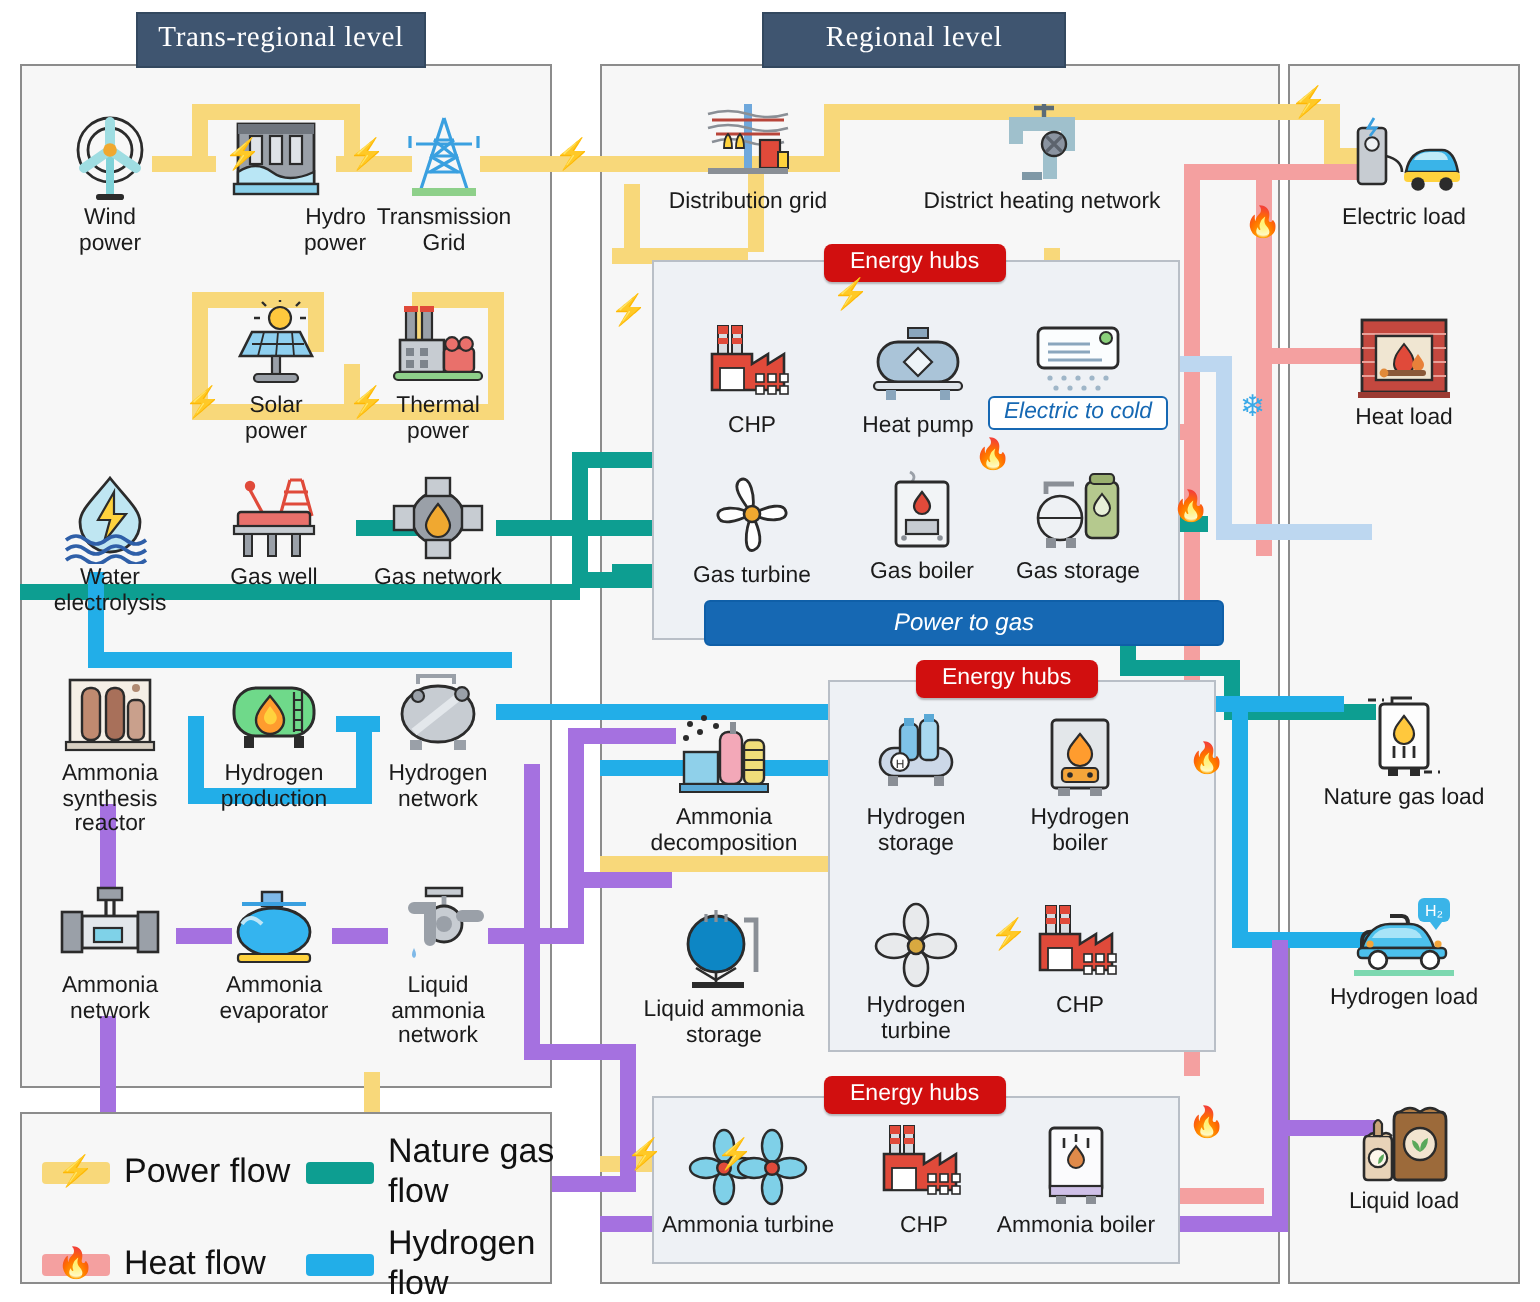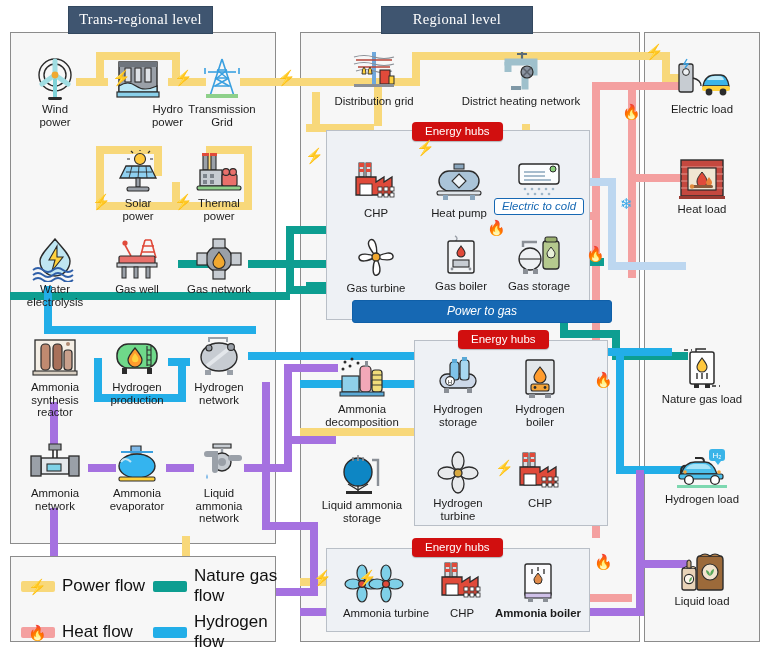--- a/index.html
+++ b/index.html
@@ -722,21 +722,21 @@
           <rect x="40" y="27" width="4" height="4"></rect>
         <rect x="28" y="33" width="4" height="4"></rect>
           <rect x="34" y="33" width="4" height="4"></rect>
           <rect x="40" y="33" width="4" height="4"></rect>
       </g>
       <rect x="10" y="24" width="12" height="11" fill="#ffffff" stroke="#2b2b2b" stroke-width=".9"></rect>
     </svg>
     <span class="lbl">CHP</span>
   </div>
 
-  <div class="node" style="left:374px;top:560px;width:110px;margin-left:-55px;text-align:right;">
+  <div class="node" style="left:374px;top:560px;width:110px;margin-left:-55px;">
     <svg class="ico" viewBox="0 0 62 42" style="width:62px;">
       <g fill="#7fd0e8" stroke="#2b2b2b" stroke-width="1.2">
         <ellipse cx="19" cy="11" rx="5" ry="8"></ellipse>
           <ellipse cx="28" cy="22" rx="8" ry="5"></ellipse>
         <ellipse cx="19" cy="32" rx="5" ry="8"></ellipse>
           <ellipse cx="10" cy="22" rx="8" ry="5"></ellipse>
         <ellipse cx="43" cy="11" rx="5" ry="8"></ellipse>
           <ellipse cx="52" cy="22" rx="8" ry="5"></ellipse>
         <ellipse cx="43" cy="32" rx="5" ry="8"></ellipse>
           <ellipse cx="34" cy="22" rx="8" ry="5"></ellipse>
@@ -762,21 +762,21 @@
           <rect x="40" y="27" width="4" height="4"></rect>
         <rect x="28" y="33" width="4" height="4"></rect>
           <rect x="34" y="33" width="4" height="4"></rect>
           <rect x="40" y="33" width="4" height="4"></rect>
       </g>
       <rect x="10" y="24" width="12" height="11" fill="#ffffff" stroke="#2b2b2b" stroke-width=".9"></rect>
     </svg>
     <span class="lbl">CHP</span>
   </div>
 
-  <div class="node" style="left:538px;top:560px;width:104px;margin-left:-52px;font-weight:bold;">
+  <div class="node" style="left:538px;top:560px;width:104px;margin-left:-52px;">
     <svg class="ico" viewBox="0 0 52 46">
       <rect x="13" y="4" width="26" height="32" rx="2" fill="#fbfbfd" stroke="#2b2b2b" stroke-width="1.4"></rect>
       <path d="M26 13 c-3 4 -4 5 -4 7 a4 4 0 0 0 8 0 c0 -2 -1 -3 -4 -7 Z" fill="#e08a4a" stroke="#2b2b2b" stroke-width="1"></path>
       <g stroke="#2b2b2b" stroke-width="1.3">
           <path d="M20 9 v5 M26 7 v4 M32 9 v5"></path>
         </g>
       <rect x="13" y="33" width="26" height="5" fill="#cfc0e8" stroke="#2b2b2b" stroke-width="1.1"></rect>
       <rect x="16" y="38" width="5" height="4" fill="#8a8f96"></rect>
         <rect x="31" y="38" width="5" height="4" fill="#8a8f96"></rect>
     </svg>

